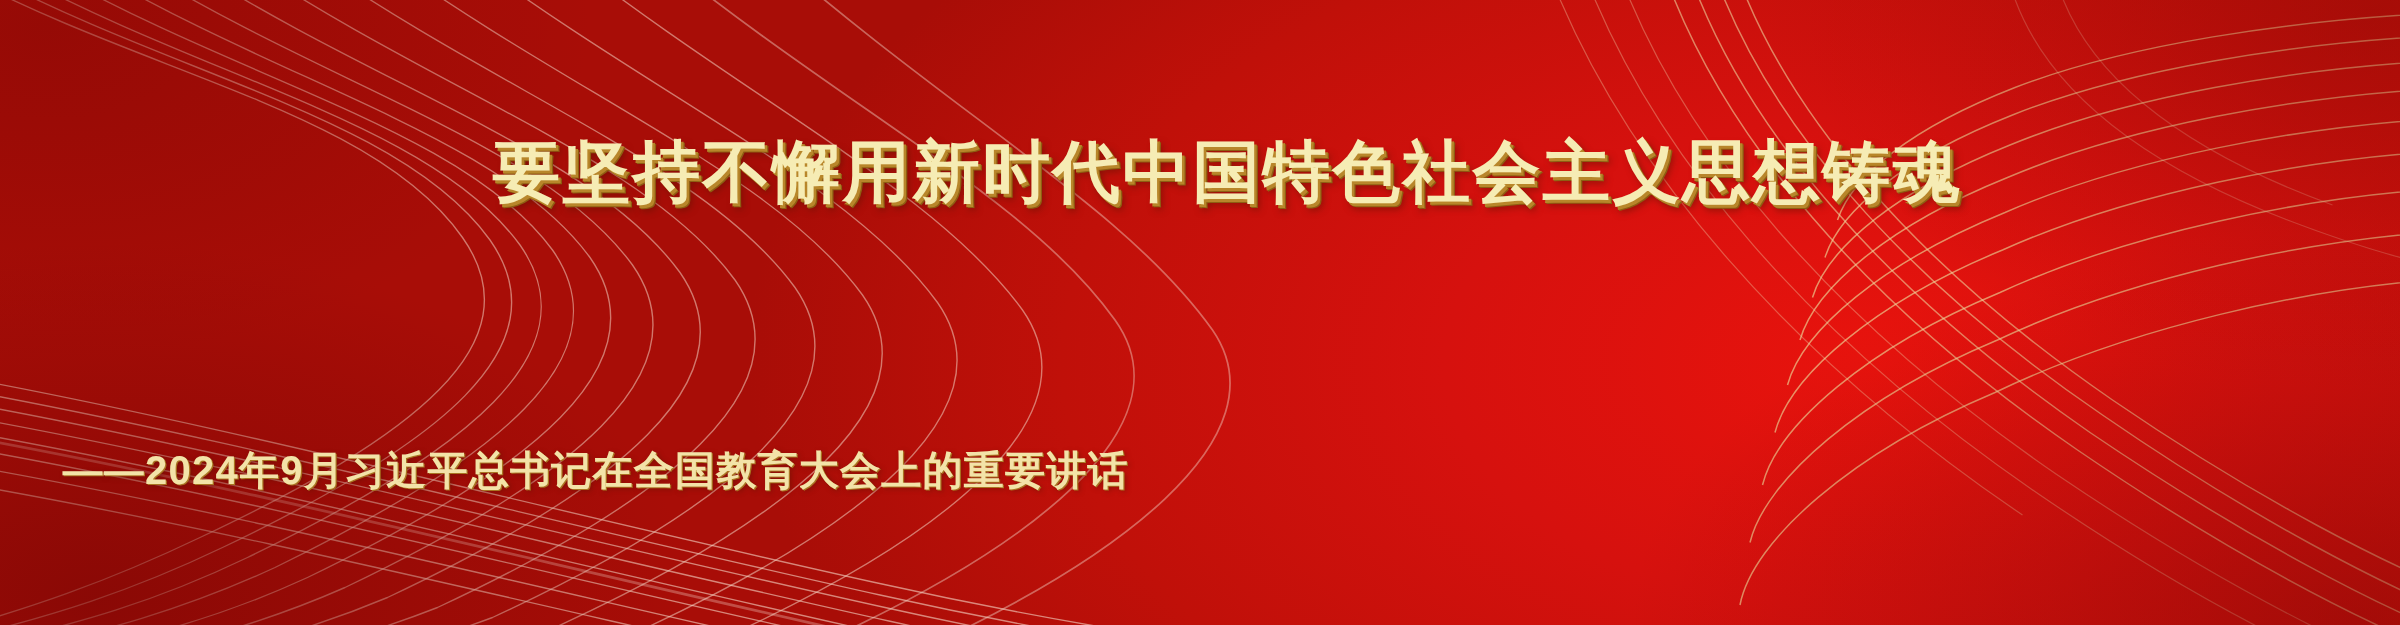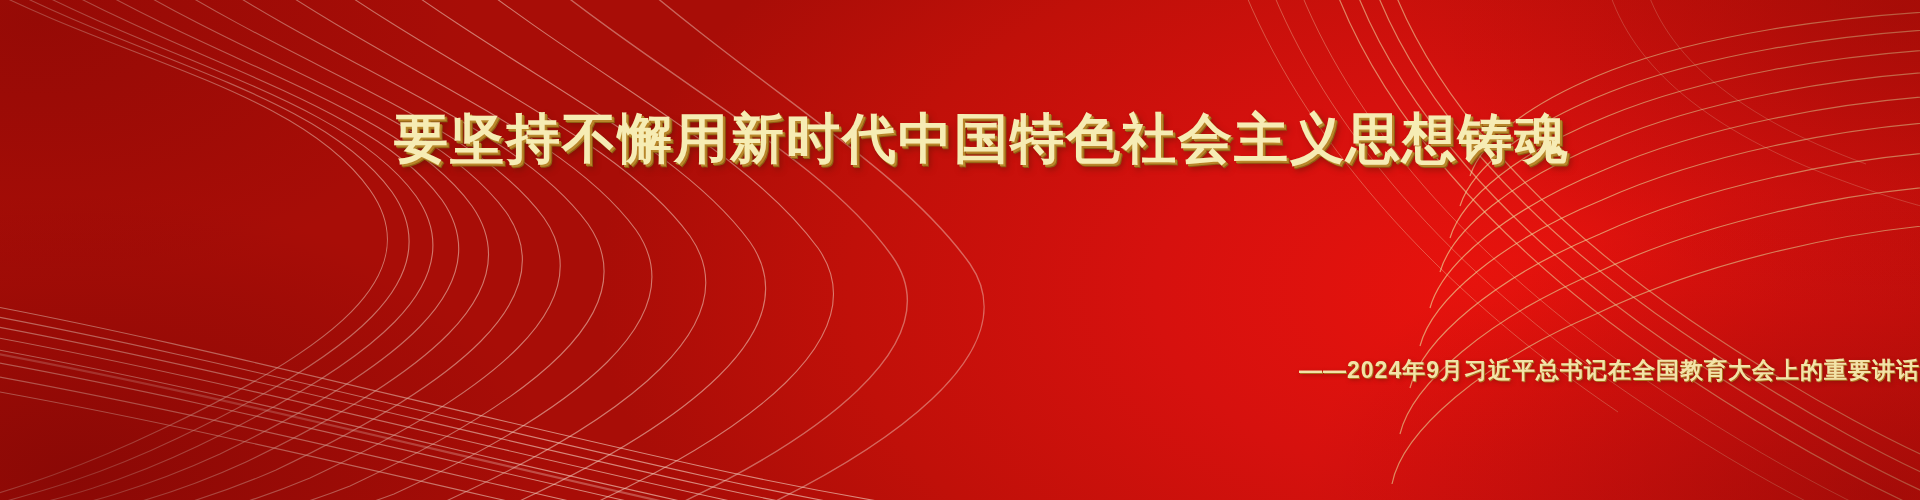--- a/index.html
+++ b/index.html
@@ -52,24 +52,24 @@
     text-shadow:
       2px 2px 0 #b8862a,
       3px 3px 0 #8d5e12,
       4px 5px 6px rgba(90,20,4,.55);
   }
   #line1 { top:111px; padding-left:44px; }
   #line2 { top:191px; padding-right:430px; }
   .attribution {
     position:absolute;
     top:355px;
-    left:0; right:0;
-    text-align:right;
+    left:0; right:12px;
+    text-align:left;
     padding-left:50px;
-    font-size:23px;
+    font-size:32px;
     font-weight:bold;
     letter-spacing:1px;
     color:#f3e3a8;
     white-space:nowrap;
     text-shadow:
       1px 1px 0 #a87421,
       2px 2px 4px rgba(90,20,4,.5);
   }
 </style>
 </head>

